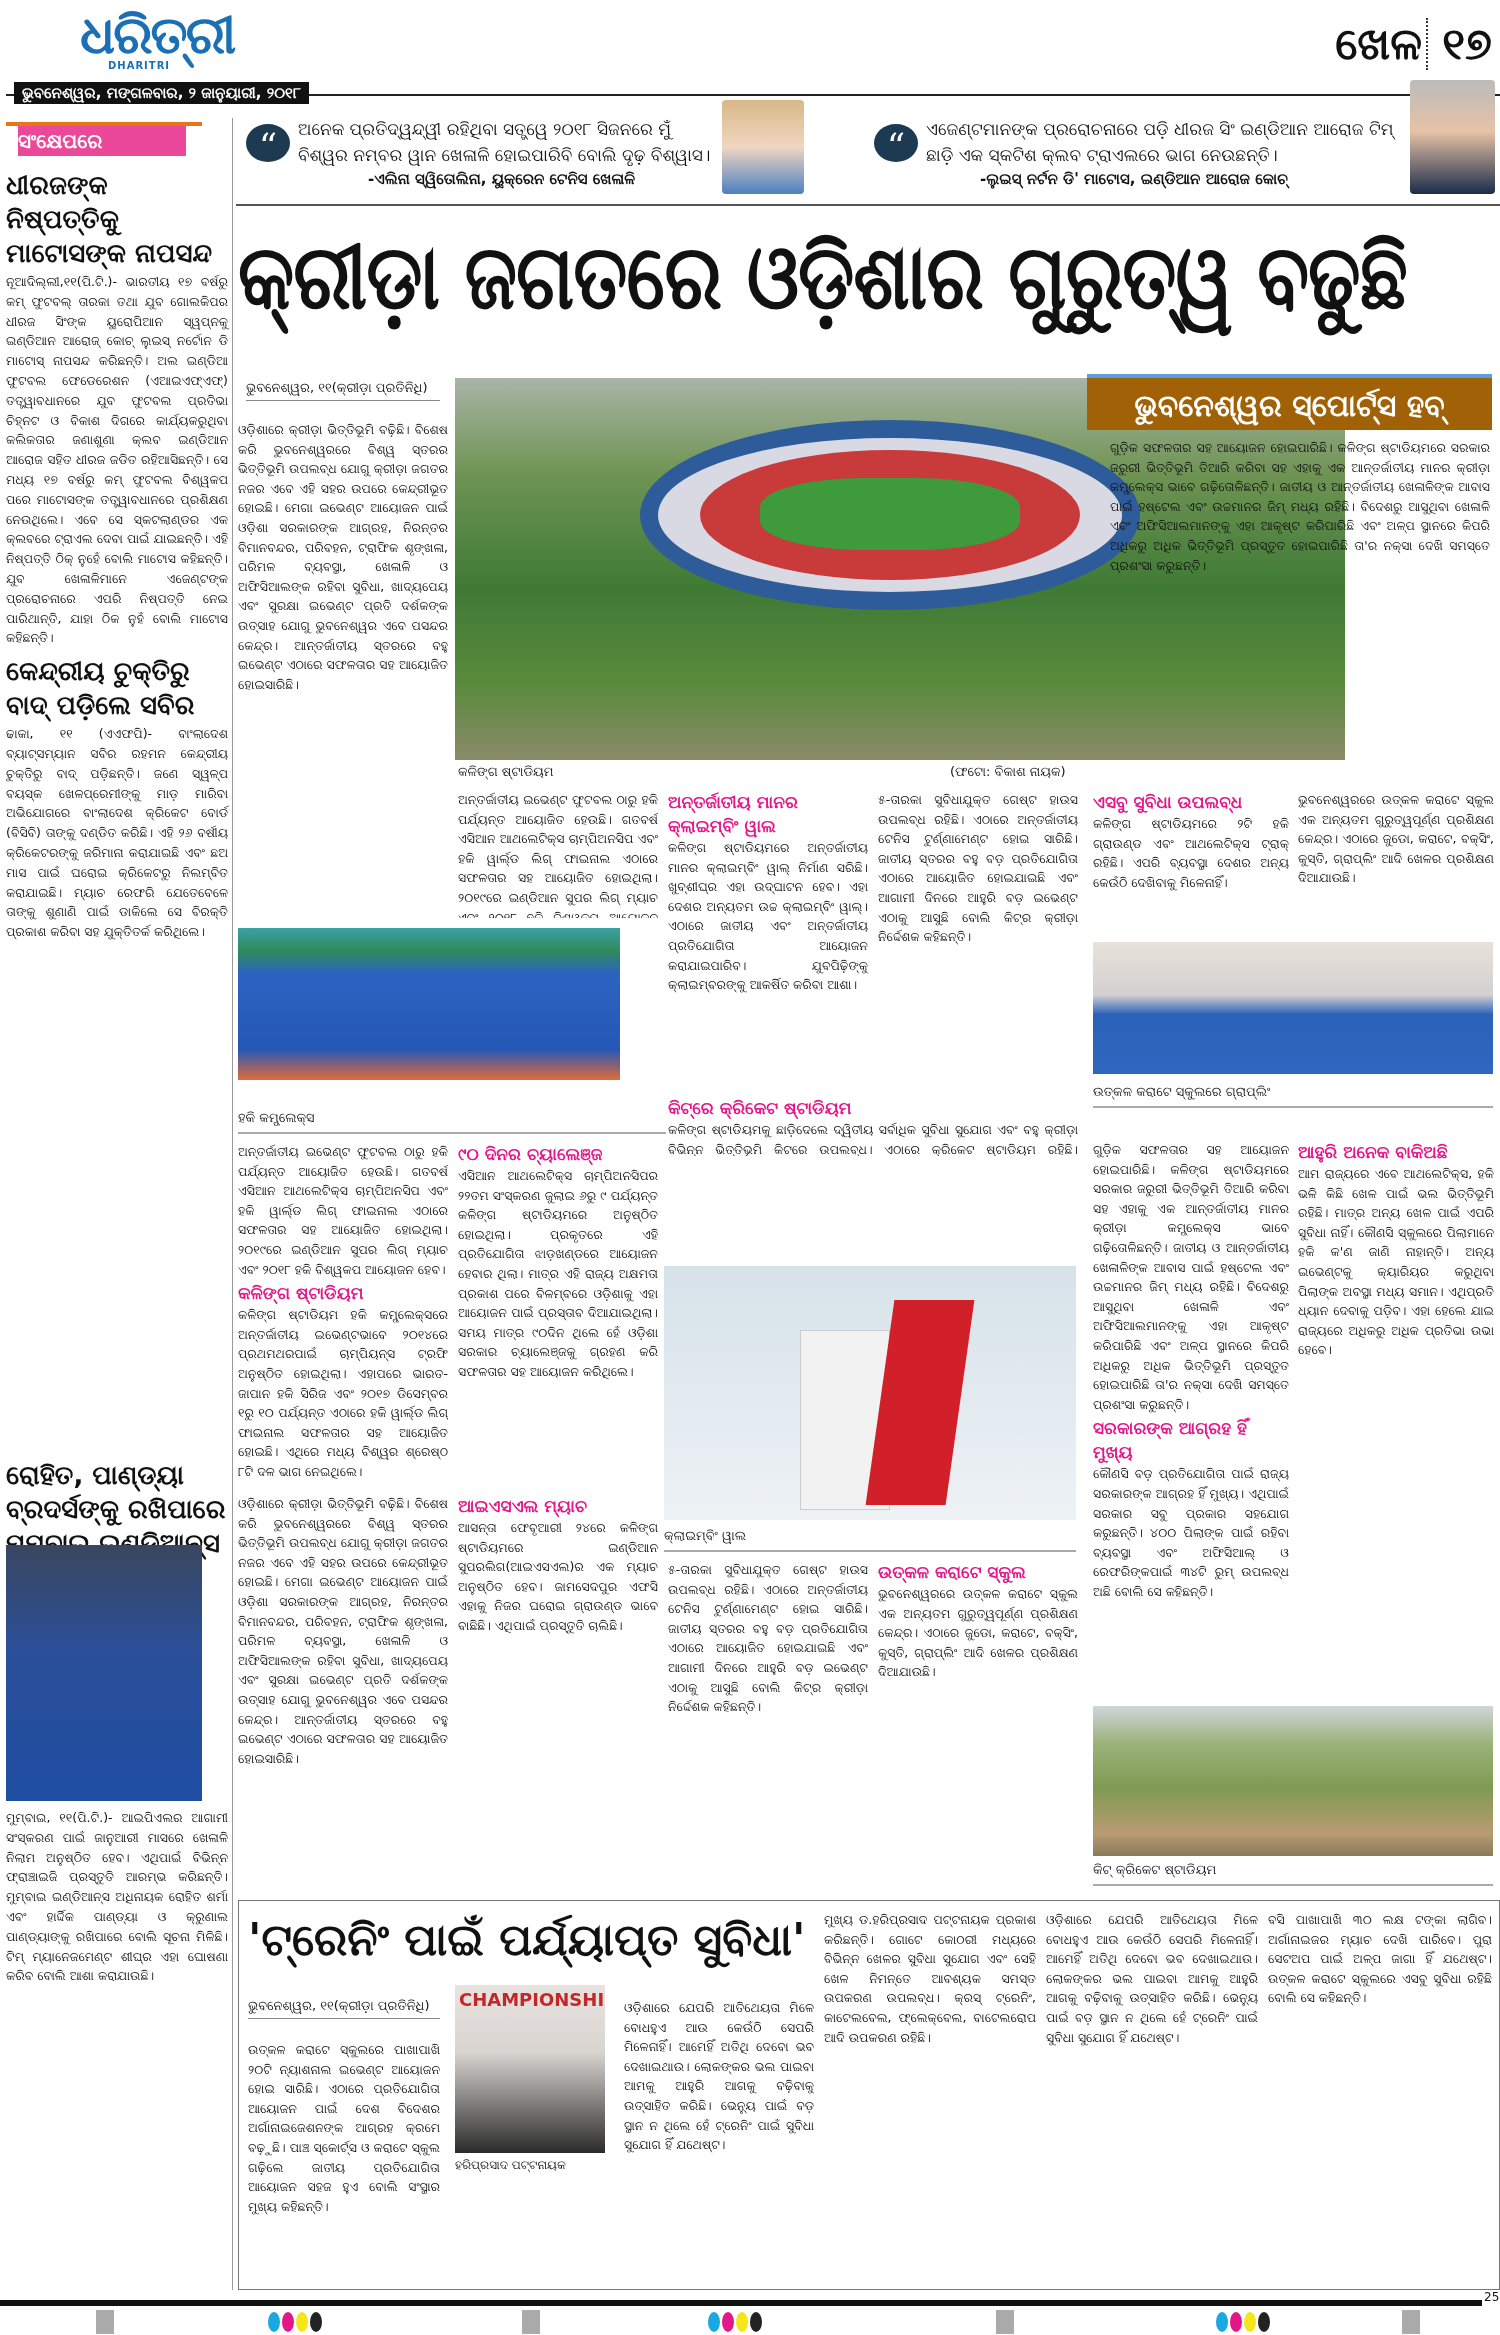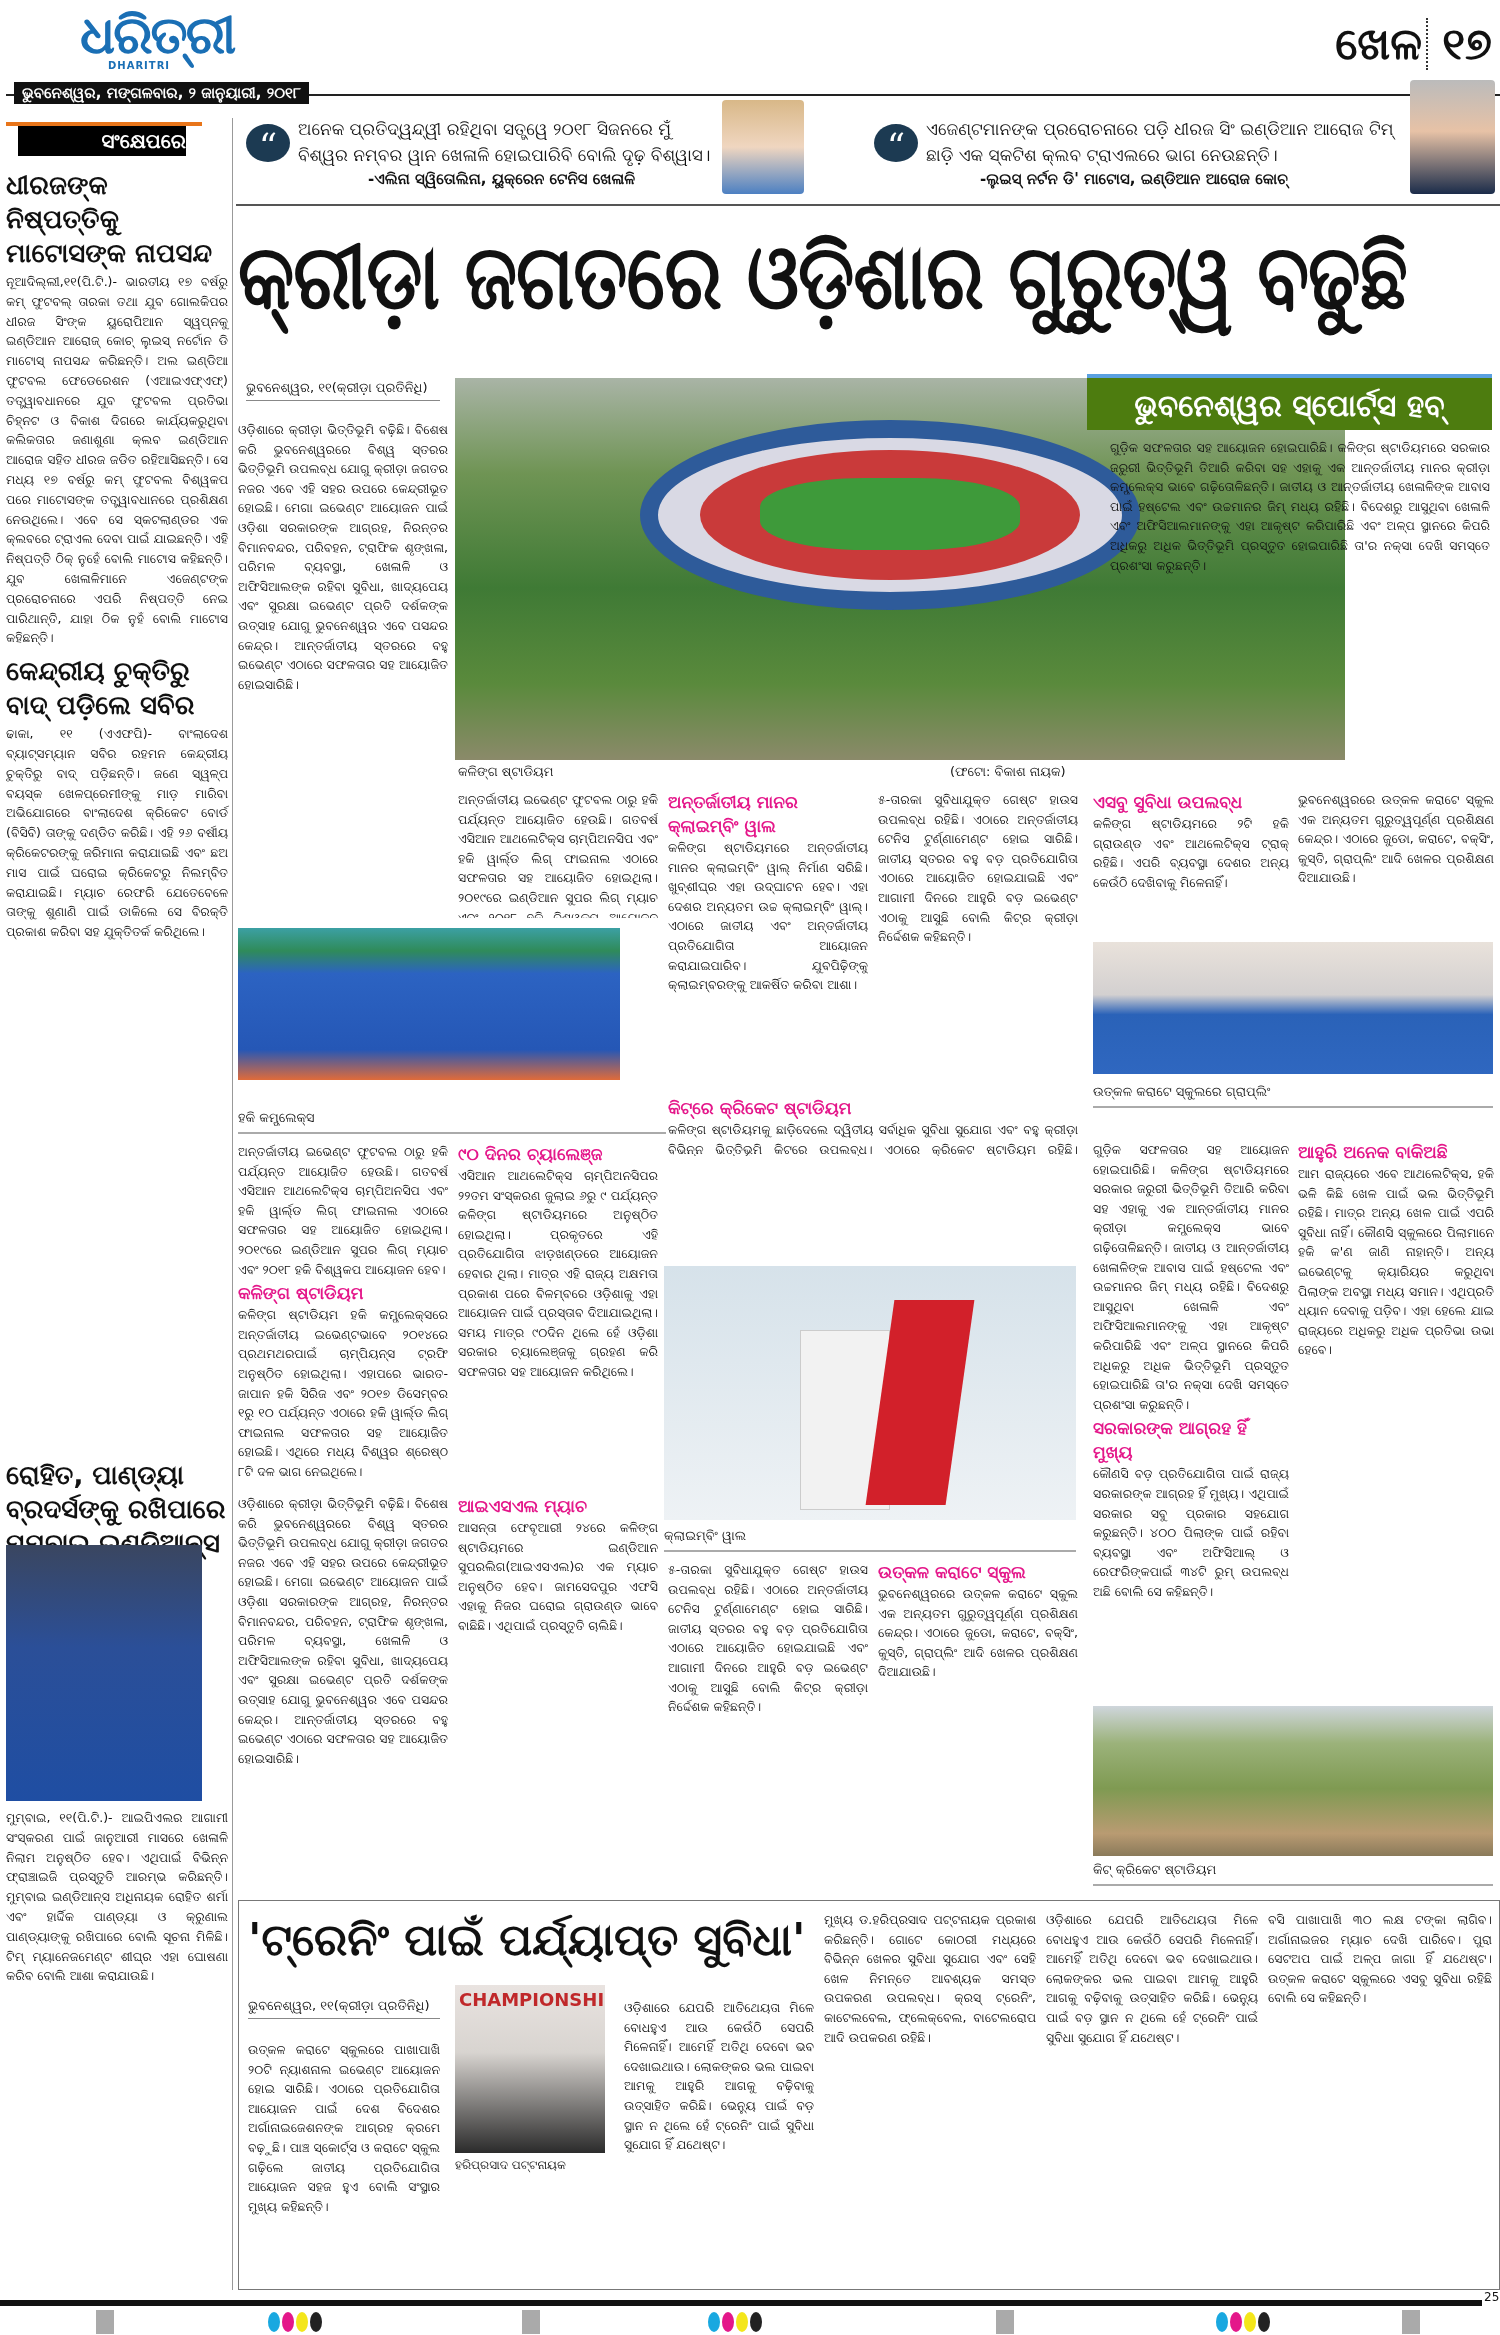--- a/index.html
+++ b/index.html
@@ -5,37 +5,37 @@
 *{box-sizing:border-box;margin:0;padding:0}
 body{width:1500px;height:2335px;background:#fff;font-family:"DejaVu Sans",sans-serif;color:#111;position:relative;overflow:hidden}
 .abs{position:absolute}
 .logo{left:80px;top:10px;width:170px;height:62px;color:#1a6fb5;font-family:"DejaVu Serif",serif;font-size:52px;font-weight:bold;letter-spacing:-2px;line-height:50px}
 .logo-sub{left:108px;top:60px;font-size:10px;font-weight:bold;color:#1a6fb5;letter-spacing:1px}
 .section-title{right:78px;top:18px;font-size:44px;font-weight:bold;line-height:52px}
 .page-num{right:8px;top:18px;font-size:44px;font-weight:bold;line-height:52px;border-left:2px dotted #333;padding-left:14px}
 .dateline{left:14px;top:82px;background:#111;color:#fff;font-size:15px;font-weight:bold;padding:2px 8px}
 .rule-top{left:6px;top:94px;width:1494px;height:2px;background:#222}
 .brief-bar{left:6px;top:122px;width:196px;height:4px;background:#e8751a}
-.brief-label{left:18px;top:126px;width:168px;height:30px;background:#000000;color:#fff;font-weight:bold;font-size:20px;text-align:right;line-height:30px}
+.brief-label{left:18px;top:126px;width:168px;height:30px;background:#ec4899;color:#fff;font-weight:bold;font-size:20px;text-align:left;line-height:30px}
 .left-col{left:6px;top:162px;width:222px;font-size:12.5px;line-height:19.8px}
 .left-col h2{font-size:26px;line-height:34px;font-weight:bold;margin:6px 0 2px}
 .left-col p{text-align:justify}
 .vrule{background:#999;width:1px}
 .quote{font-size:17px;line-height:26px}
 .quote-icon{width:44px;height:38px;background:#1c3a52;border-radius:50%;color:#fff;font-size:36px;line-height:46px;text-align:center;font-family:"DejaVu Serif",serif}
 .quote-attr{font-size:15px;font-weight:bold}
 .photo{background:#888;overflow:hidden}
 .headline{left:238px;top:218px;width:1258px;font-size:76px;font-weight:bold;line-height:100px;letter-spacing:-1px;white-space:nowrap;transform:scaleY(1.18);transform-origin:top left}
 .hrule{height:2px;background:#555}
 .byline{font-size:13px;border-bottom:1px solid #888;padding-bottom:4px}
 .col{font-size:12.5px;line-height:19.6px;text-align:justify;overflow:hidden}
 .col p{margin-bottom:2px}
 .sub{color:#e4178a;font-weight:bold;font-size:17px;line-height:24px;text-align:left}
 .caption{font-size:13px;border-bottom:2px solid #aaa;padding:4px 0 6px}
-.hub-banner{left:1087px;top:374px;width:405px;height:56px;background:#4d7c0f;color:#fff;font-weight:bold;font-size:30px;line-height:56px;text-align:center;border-top:4px solid #5aa0e0}
+.hub-banner{left:1087px;top:374px;width:405px;height:56px;background:#a16207;color:#fff;font-weight:bold;font-size:30px;line-height:56px;text-align:center;border-top:4px solid #5aa0e0}
 .stadium{left:455px;top:378px;width:890px;height:382px;background:linear-gradient(180deg,#a9b4a6 0%,#6f9454 25%,#3f7a35 55%,#5a8a3c 80%,#8b8a6a 100%)}
 .ring{left:640px;top:420px;width:500px;height:190px;border-radius:50%;background:#d9d9e4;border:18px solid #2e5b9a}
 .field{left:700px;top:450px;width:380px;height:130px;border-radius:50%;background:#c93a3a}
 .pitch{left:760px;top:478px;width:260px;height:72px;border-radius:40%;background:#3e9a3a}
 .hockey{left:238px;top:928px;width:382px;height:152px;background:linear-gradient(180deg,#3ca0a4 0%,#2f8b5a 15%,#2c63c2 30%,#2557b6 80%,#e06b3a 100%)}
 .grapple{left:1093px;top:942px;width:400px;height:132px;background:linear-gradient(180deg,#e9e2db 0%,#d3d0d0 40%,#2a62b8 55%,#2f67c0 100%)}
 .wall{left:664px;top:1266px;width:412px;height:254px;background:linear-gradient(180deg,#d6e2ea 0%,#eef2f5 100%)}
 .wall-red{left:880px;top:1300px;width:80px;height:205px;background:#d2202a;transform:skewX(-8deg)}
 .wall-white{left:800px;top:1330px;width:90px;height:180px;background:#f2f2f2;border:1px solid #ccc}
 .cricket{left:1093px;top:1706px;width:400px;height:150px;background:linear-gradient(180deg,#cfd6dc 0%,#9bb27a 25%,#7f9a52 55%,#b99b72 85%,#8a7a5a 100%)}

